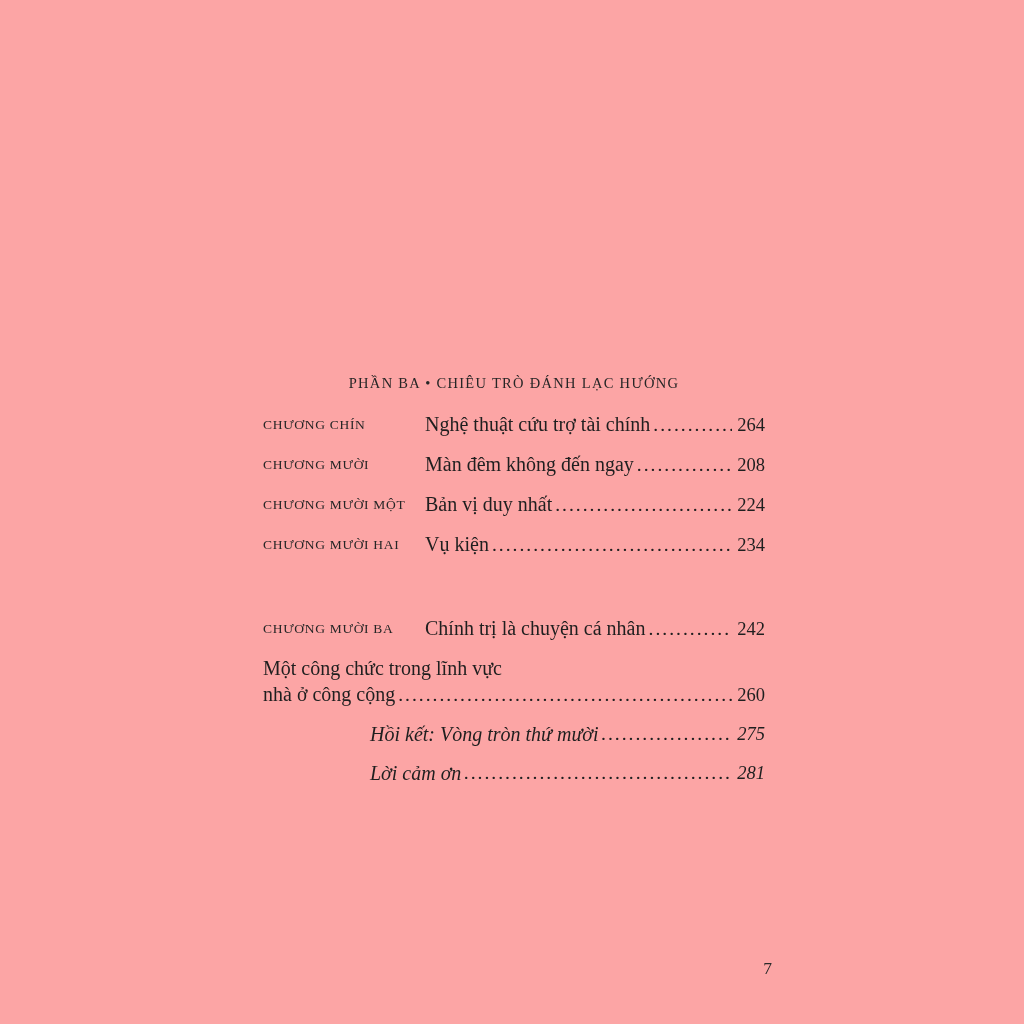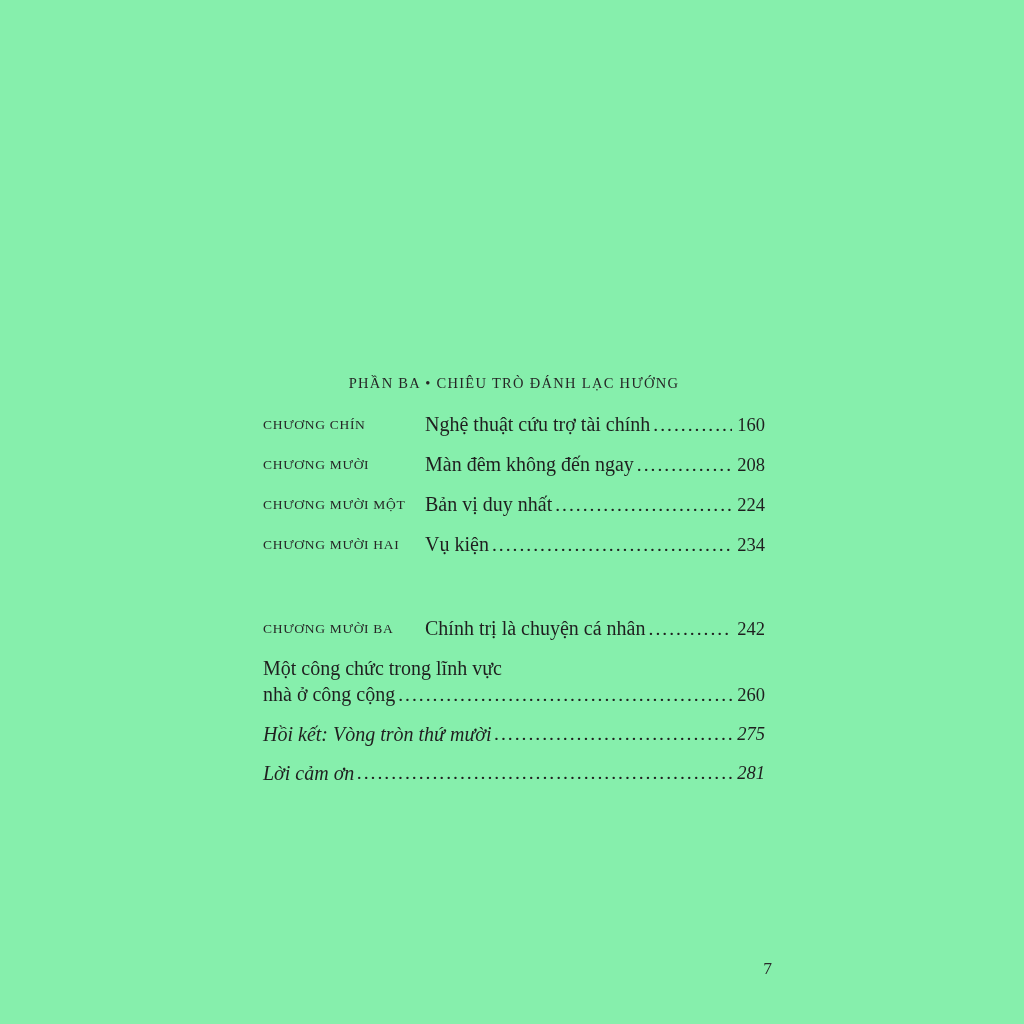--- a/index.html
+++ b/index.html
@@ -4,21 +4,21 @@
 <style>
   html, body {
     margin: 0;
     padding: 0;
     background: #ffffff;
   }
   #page {
     position: relative;
     width: 1024px;
     height: 1024px;
-    background: #86efac;
+    background: #fca5a5;
     font-family: "Liberation Serif", "DejaVu Serif", serif;
     color: #1f1f1f;
     overflow: hidden;
   }
   #toc {
     position: absolute;
     left: 263px;
     top: 372px;
     width: 502px;
   }
@@ -70,20 +70,21 @@
     margin-left: 5px;
     white-space: nowrap;
   }
   .section-two {
     margin-top: 57px;
   }
   .back-matter-row {
     display: flex;
     align-items: center;
     line-height: 26px;
+    margin-left: 107px;
     margin-bottom: 13px;
     font-style: italic;
   }
   .folio {
     position: absolute;
     top: 958px;
     right: 252px;
     font-size: 17.5px;
     color: #2a2a2a;
   }
@@ -95,21 +96,21 @@
   <div id="toc">
 
     <div class="section-heading">PHẦN BA • CHIÊU TRÒ ĐÁNH LẠC HƯỚNG</div>
 
     <div class="toc-row">
       <span class="chapter-label">CHƯƠNG CHÍN</span>
       <span class="entry-block">
         <span class="entry-line">
           <span class="entry-title">Nghệ thuật cứu trợ tài chính</span>
           <span class="dots">......................................................................................................................................................</span>
-          <span class="entry-page">160</span>
+          <span class="entry-page">264</span>
         </span>
       </span>
     </div>
 
     <div class="toc-row">
       <span class="chapter-label">CHƯƠNG MƯỜI</span>
       <span class="entry-block">
         <span class="entry-line">
           <span class="entry-title">Màn đêm không đến ngay</span>
           <span class="dots">......................................................................................................................................................</span>

